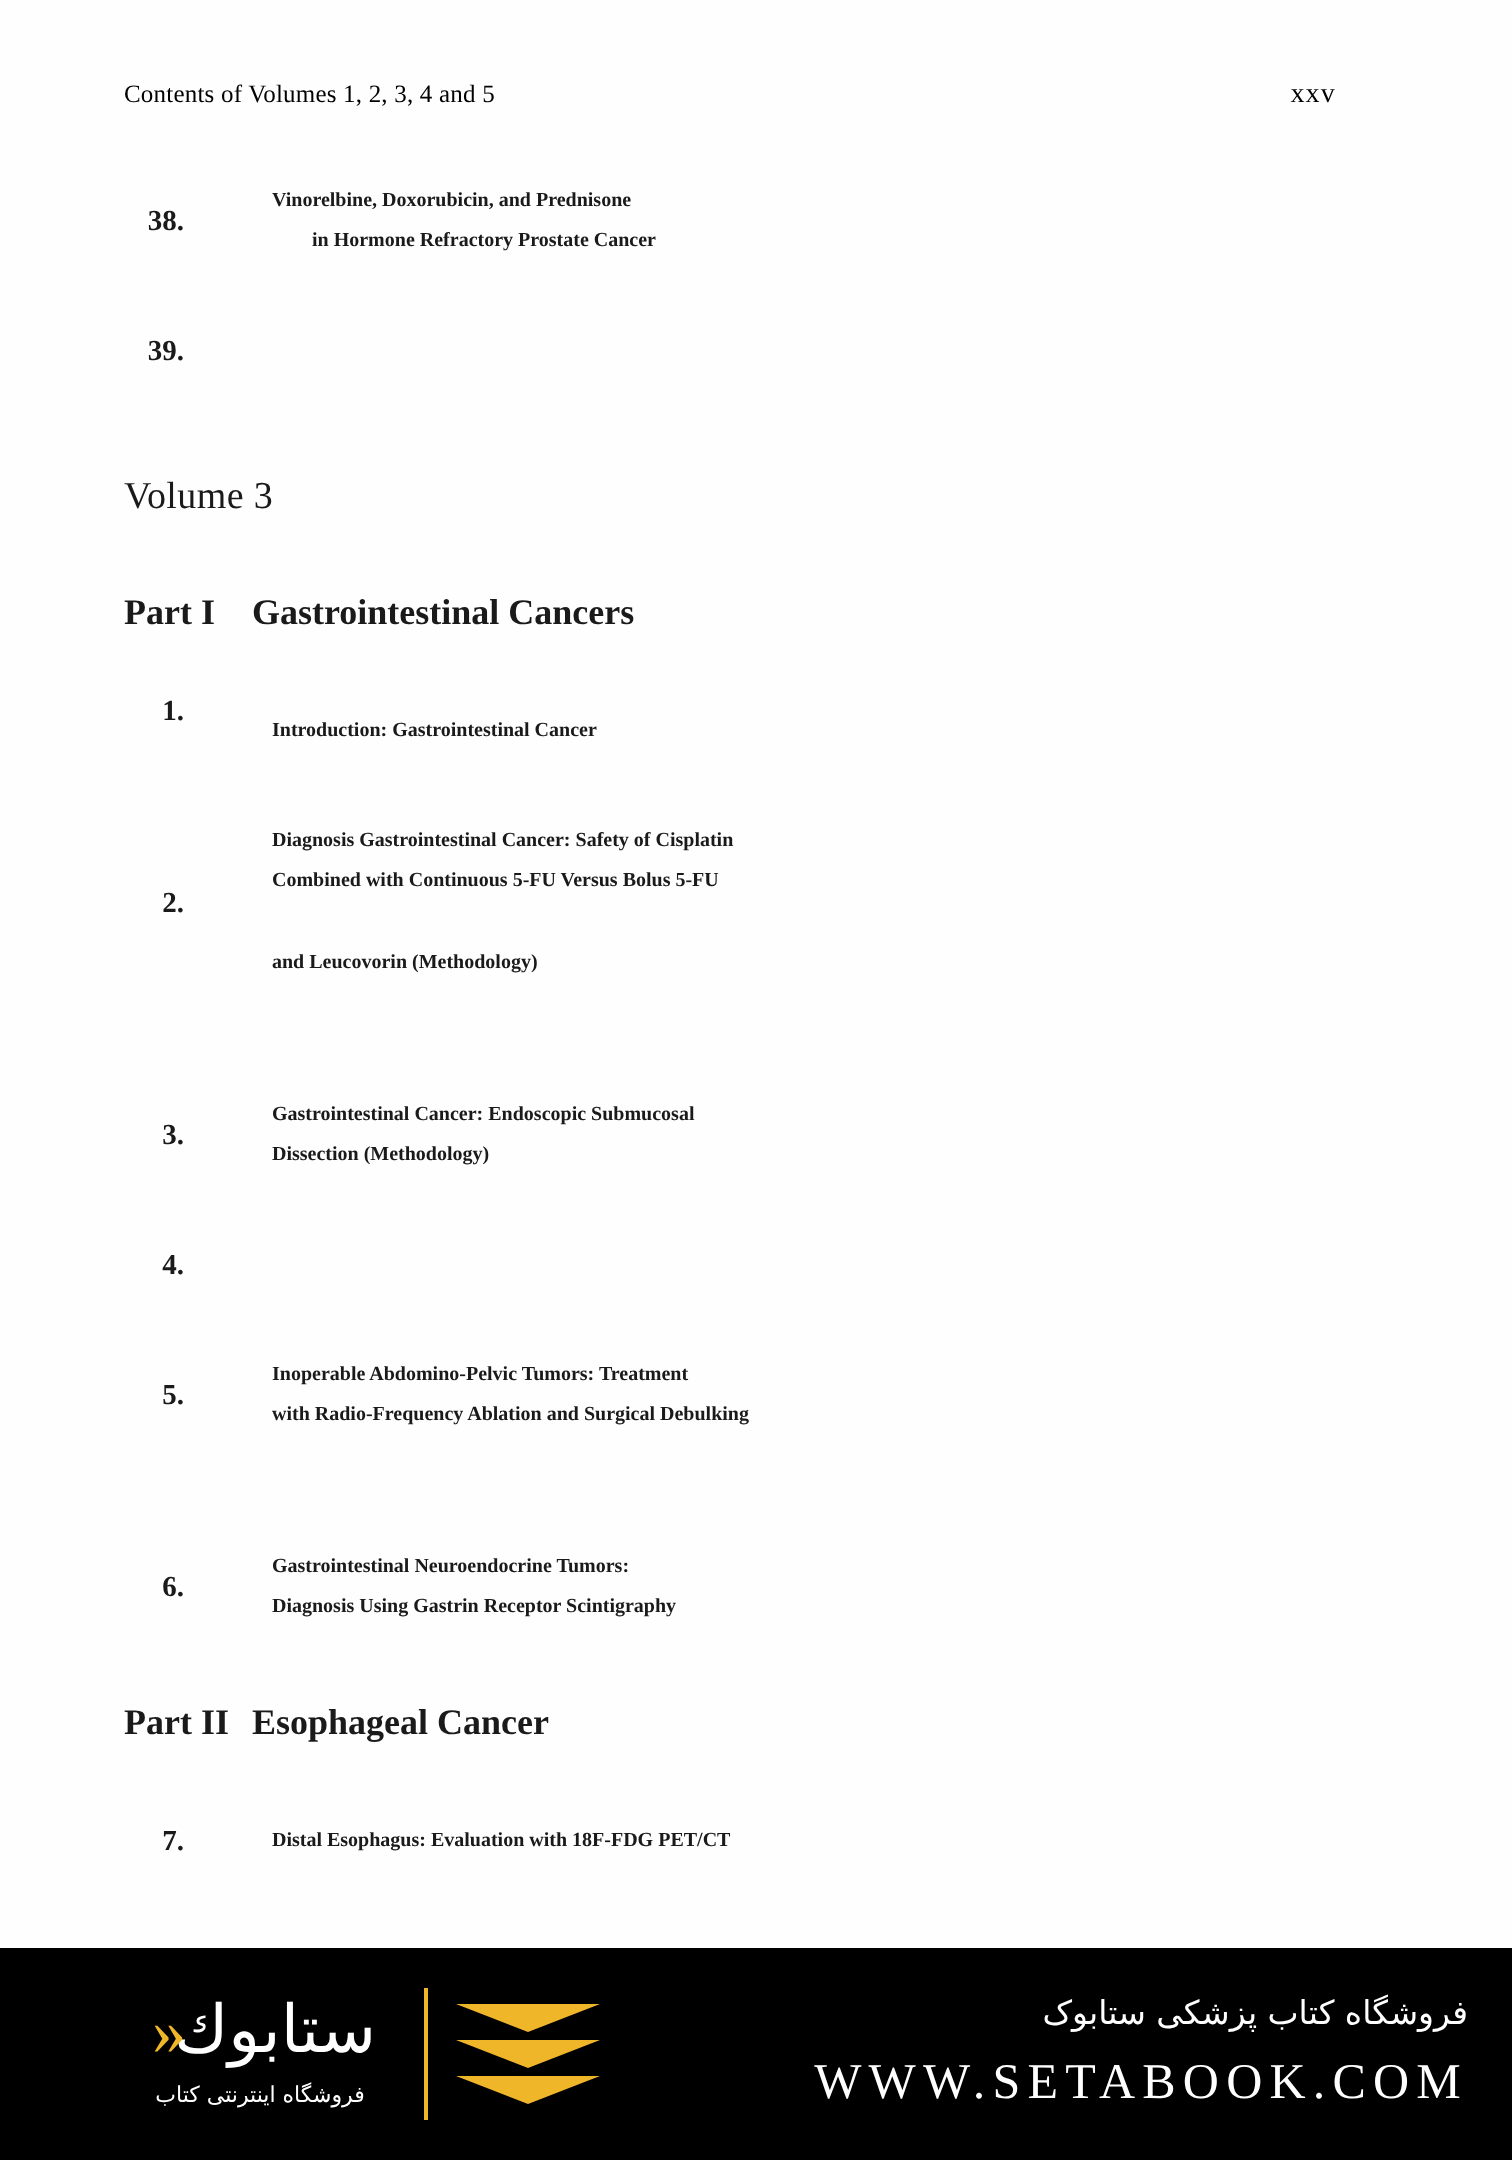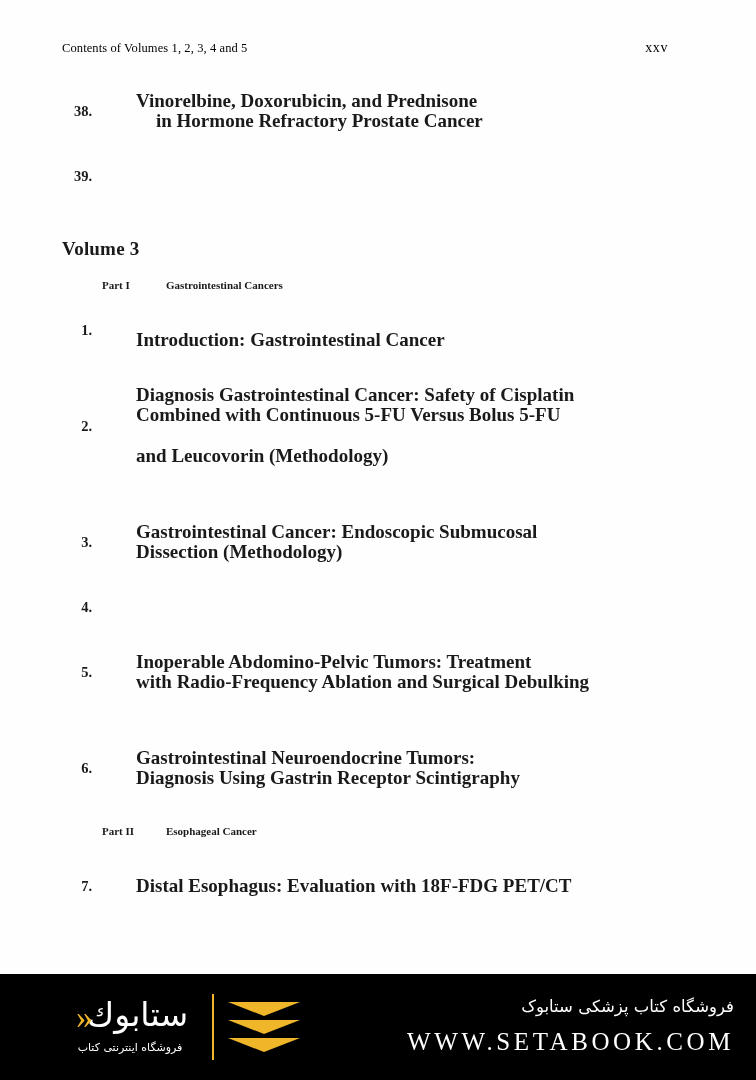--- a/index.html
+++ b/index.html
@@ -54,43 +54,42 @@
     flex: 0 0 40px;
     text-align: right;
     padding-right: 10px;
     font-weight: bold;
     font-size: 14.5px;
     line-height: 20px;
     box-sizing: border-box;
   }
   .entry .title {
     font-weight: bold;
-    font-size: 19px;
+    font-size: 10px;
     line-height: 20.5px;
     white-space: pre-line;
   }
   .entry .title .cont {
     display: block;
     padding-left: 20px;
   }
   .volume-heading {
-    font-weight: bold;
+    font-weight: normal;
     font-size: 19px;
     margin-top: 52px;
-    margin-bottom: 19px;
+    margin-bottom: 36px;
     letter-spacing: 0.2px;
   }
   .part-heading {
     display: flex;
     align-items: baseline;
     font-weight: bold;
-    font-size: 11px;
+    font-size: 18px;
     margin-top: 16px;
     margin-bottom: 18px;
-    margin-left: 40px;
   }
   .part-heading .part-label {
     flex: 0 0 auto;
     min-width: 58px;
   }
   .part-heading .part-title {
     padding-left: 6px;
   }
 
   

